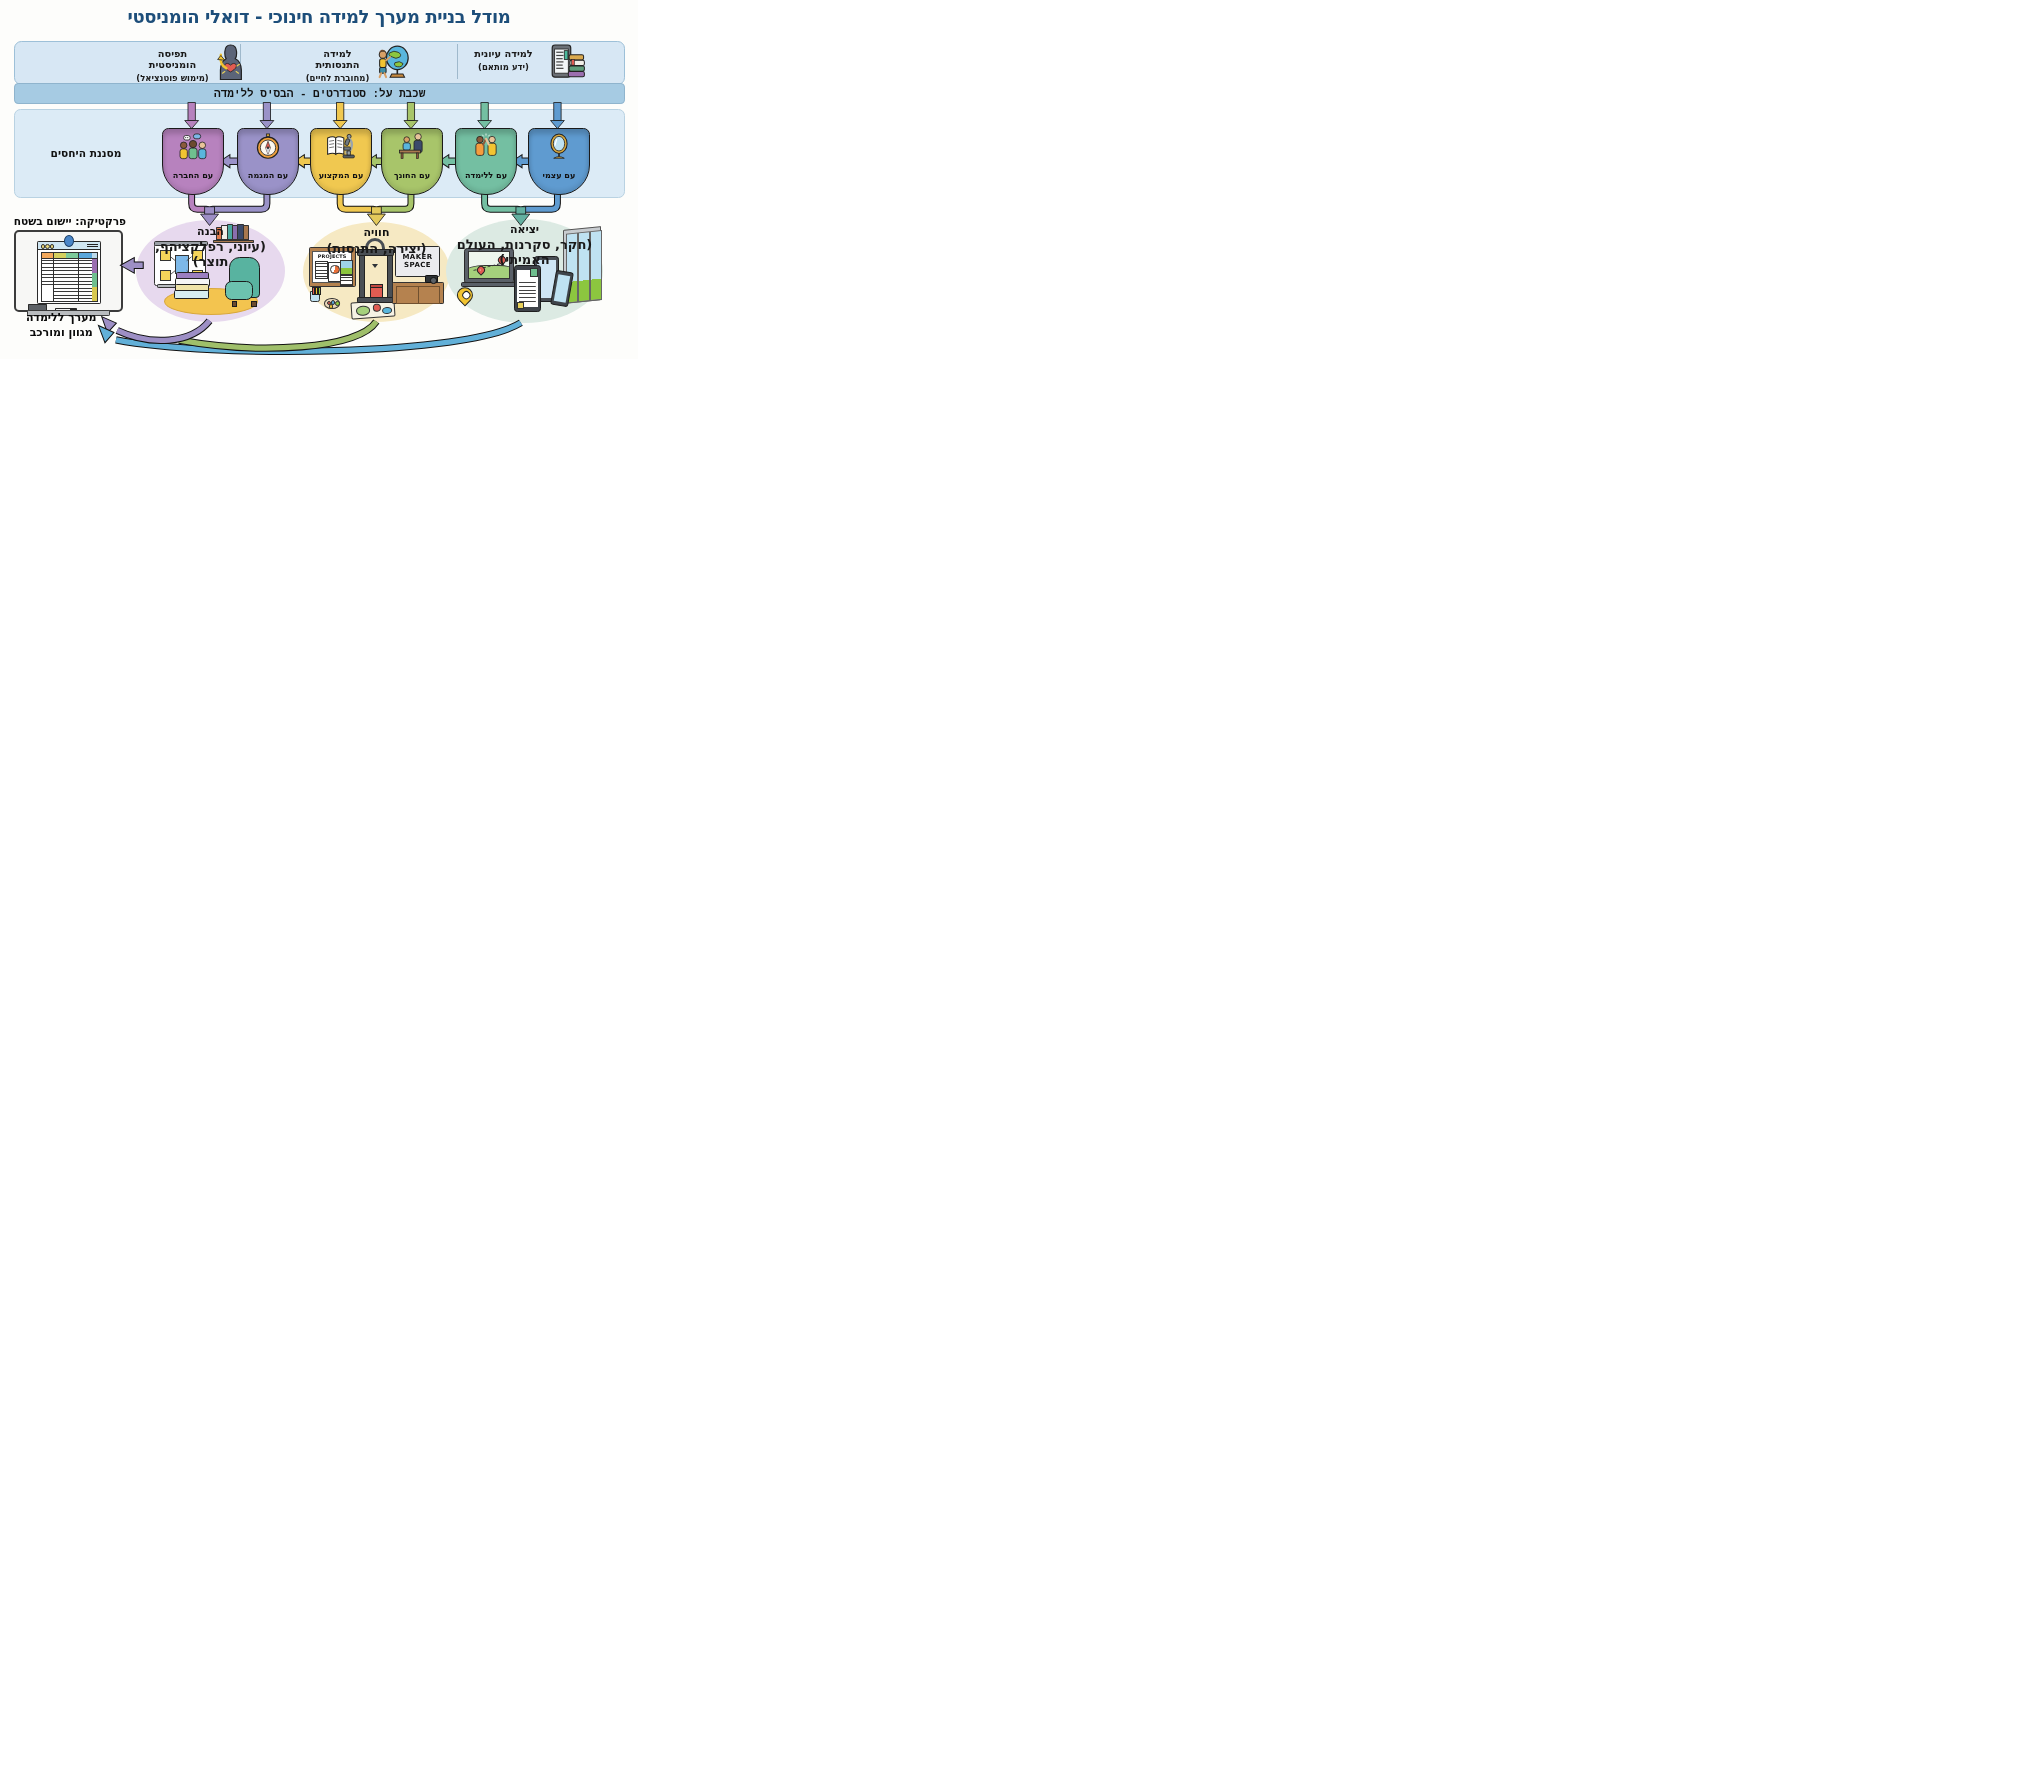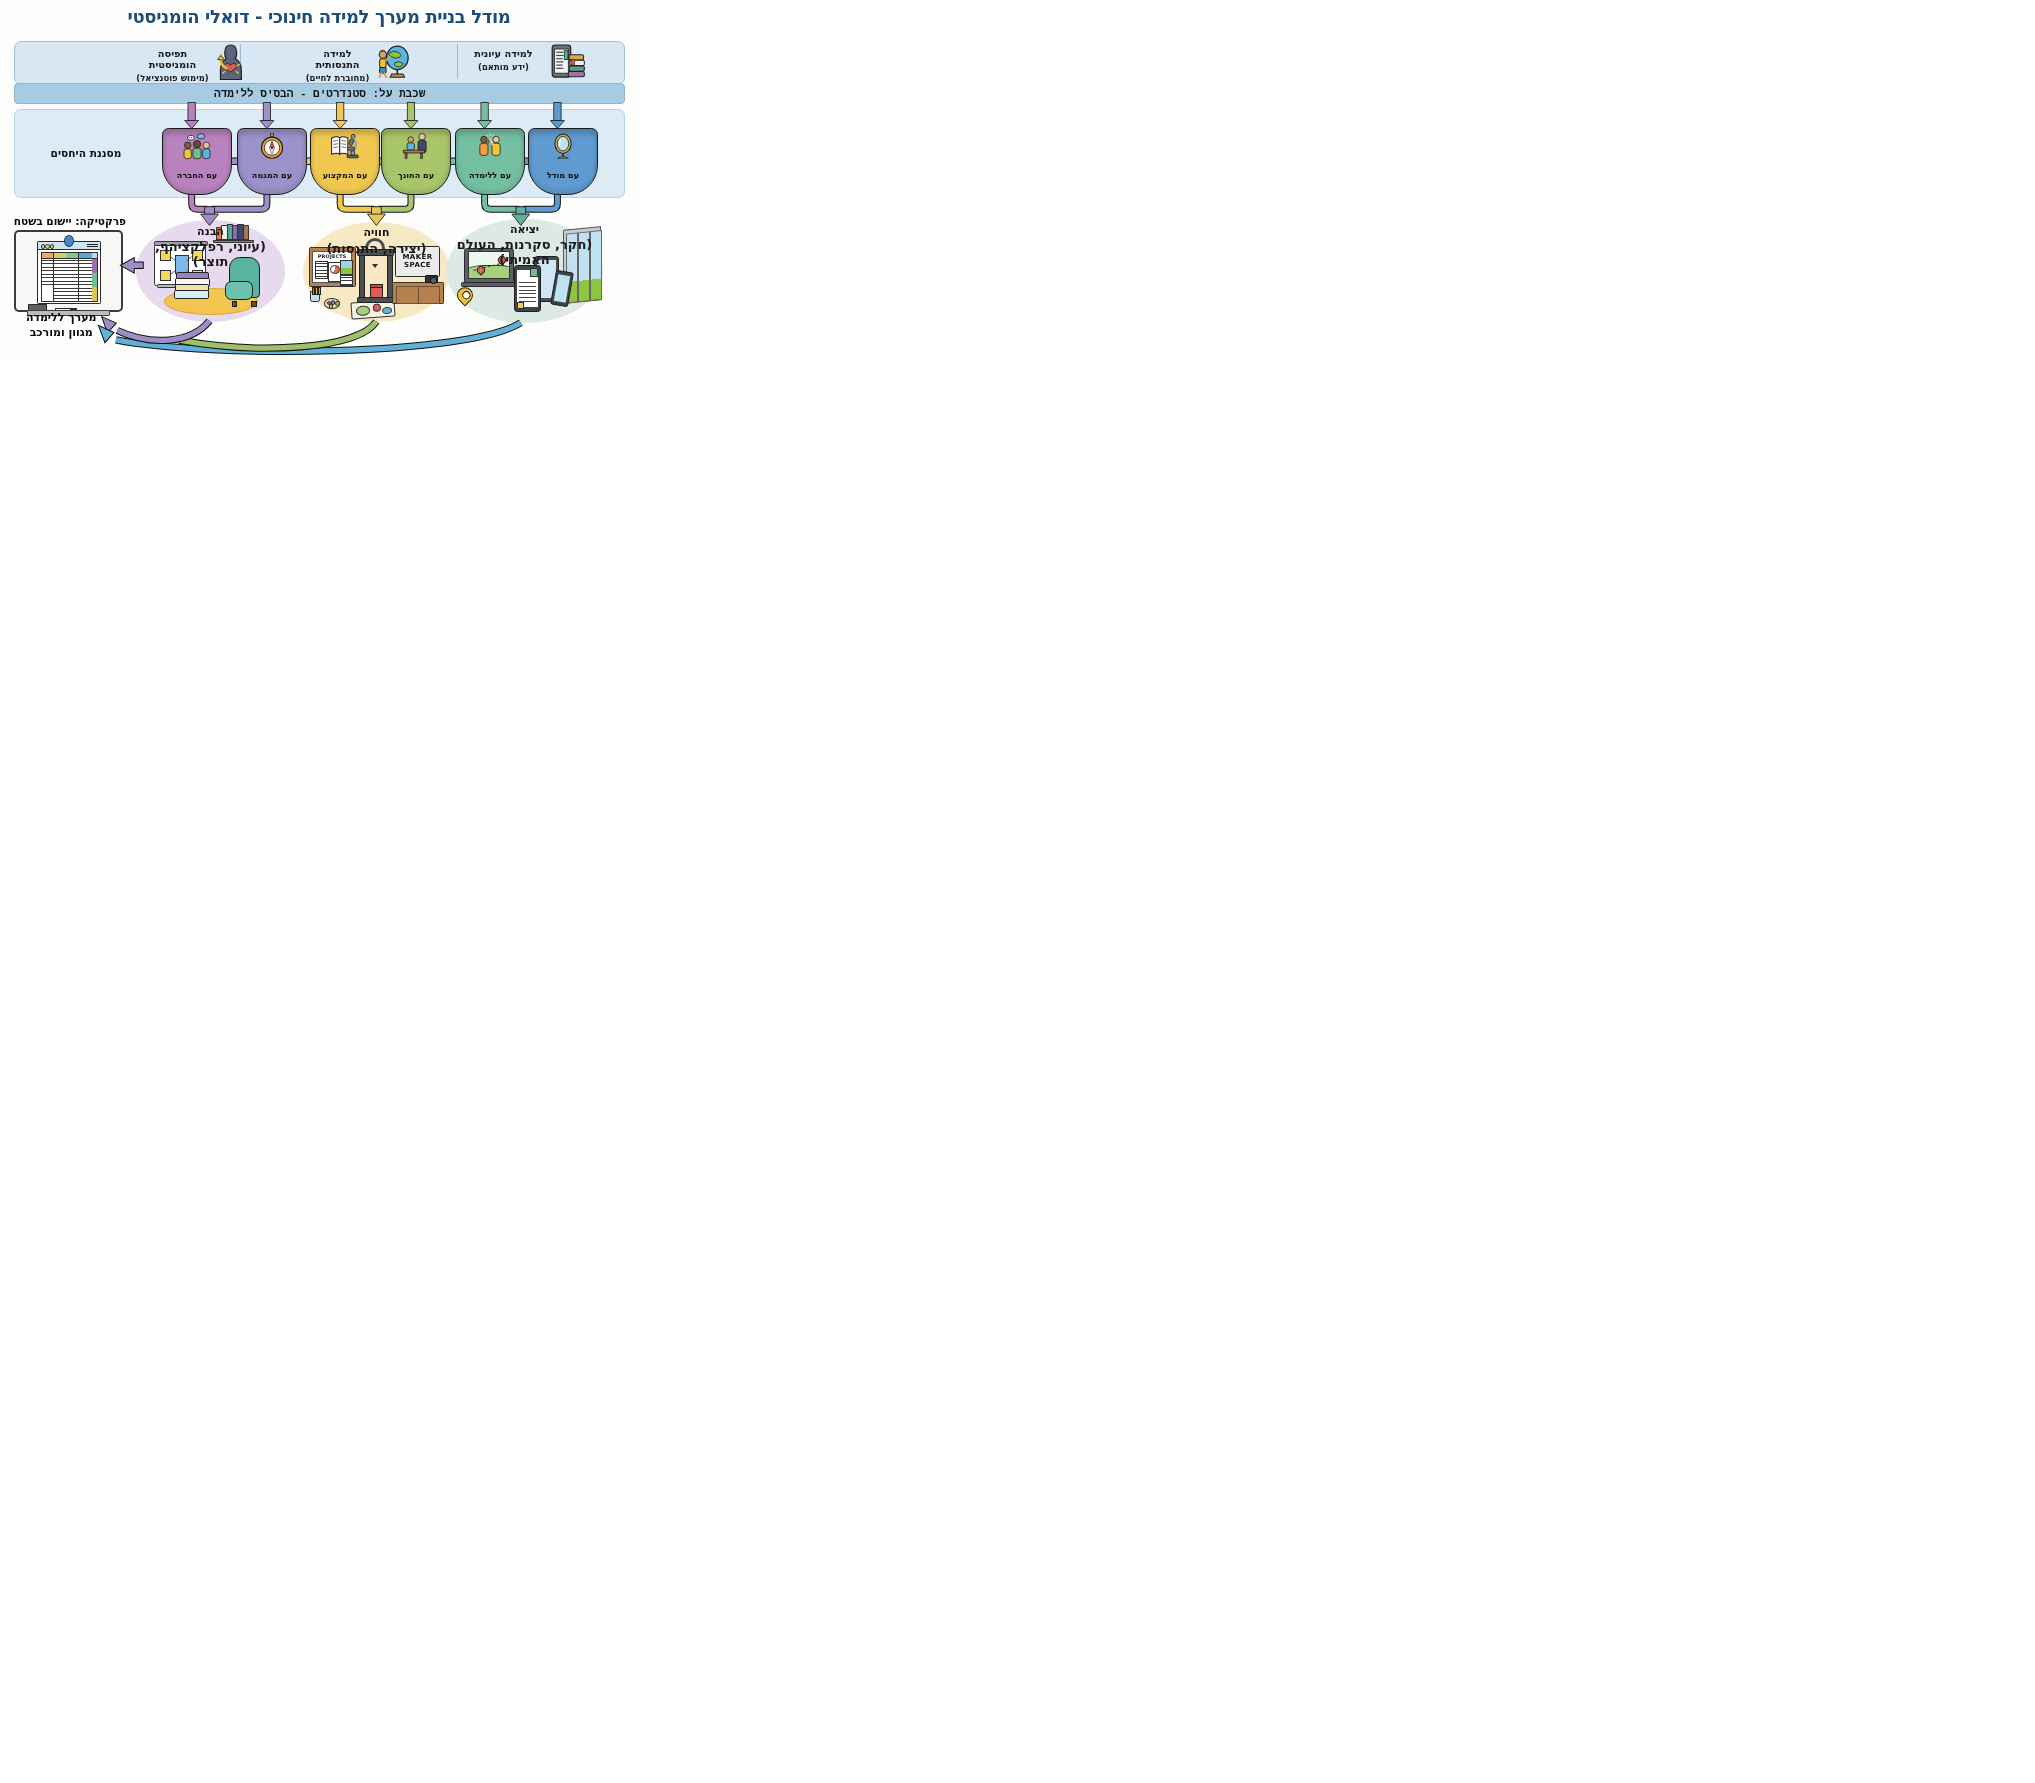--- a/index.html
+++ b/index.html
@@ -17,21 +17,21 @@
   .sec-sub{font-size:8.5px;font-weight:600;margin-top:3px;}
   .sec-icon{top:43px;width:37px;height:37px;z-index:4;}
   
   .standards{left:14.2px;top:83px;width:609px;height:19px;background:#a6cbe3;border:0.8px solid #8fb4cd;border-radius:4.1px;
              display:flex;align-items:center;justify-content:center;font-size:11px;font-weight:800;color:#121212;font-family:Liberation Mono, monospace;}
   
   .filter-panel{left:14.2px;top:109px;width:609px;height:87px;background:#dcebf6;border:0.8px solid #b9d2e2;border-radius:6.5px;z-index:1;}
   .filter-label{left:39px;top:147px;width:94px;text-align:center;font-size:10.6px;font-weight:800;color:#111;z-index:4;}
   
   .cyl{top:128px;width:60px;height:65px;border:1.2px solid #1a1a1a;border-radius:6.5px 6.5px 30px 30px;z-index:4;
-       box-shadow:inset 0 4.9px 5.7px rgba(0,0,0,0.18), inset 0 -3.3px 4.1px rgba(0,0,0,0.10);padding-left:8px;}
+       box-shadow:inset 0 4.9px 5.7px rgba(0,0,0,0.18), inset 0 -3.3px 4.1px rgba(0,0,0,0.10);}
   .cyl-label{position:absolute;left:0;bottom:14px;width:100%;text-align:center;font-size:8.1px;font-weight:800;color:#111;}
   .cyl-icon{position:absolute;left:50%;top:4.1px;transform:translateX(-50%);width:30px;height:27px;}
   
   .zone{border-radius:50%;z-index:1;}
   .zone-title{text-align:center;font-size:11px;font-weight:800;color:#111;z-index:5;}
   .zone-sub{text-align:center;font-size:13px;font-weight:600;color:#1a1a1a;z-index:5;}
   .practice-label{left:2.4px;top:215px;width:135px;text-align:center;font-size:10.6px;font-weight:800;color:#0a0a0a;z-index:5;}
   
   .board{left:14.2px;top:230px;width:105px;height:78px;background:#f7f7f5;border:2px solid #3c3c3c;border-radius:4.9px;z-index:2;}
   .board-sheet{position:absolute;left:21px;top:9px;width:62px;height:61px;background:#fff;border:0.8px solid #2a2a2a;border-radius:1.2px;}
@@ -423,21 +423,21 @@
   <div class="abs cyl" style="left:528px;background:#5f9bd0;">
     <div class="cyl-icon">
       <svg width="30" height="27" viewBox="0 0 74 66">
         <ellipse cx="37" cy="26" rx="20" ry="24" fill="#d9a83c" stroke="#222" stroke-width="2.5"></ellipse>
         <ellipse cx="37" cy="26" rx="14" ry="18" fill="#bfe2f2" stroke="#222" stroke-width="2"></ellipse>
         <line x1="31" y1="16" x2="27" y2="30" stroke="#fff" stroke-width="3" stroke-linecap="round"></line>
         <line x1="37" y1="50" x2="37" y2="58" stroke="#222" stroke-width="4"></line>
         <path d="M24 62 q13 -8 26 0 z" fill="#d9a83c" stroke="#222" stroke-width="2"></path>
       </svg>
     </div>
-    <div class="cyl-label heb">עם מודל</div>
+    <div class="cyl-label heb">עם עצמי</div>
   </div>
 
   <div class="abs board">
     <div class="board-sheet">
       <div class="sheet-bar">
         <span class="dot3" style="left:2.4px;"></span>
           <span class="dot3" style="left:7px;"></span>
           <span class="dot3" style="left:11.4px;"></span>
         <span class="ham" style="top:2px;"></span>
           <span class="ham" style="top:4.1px;"></span>

